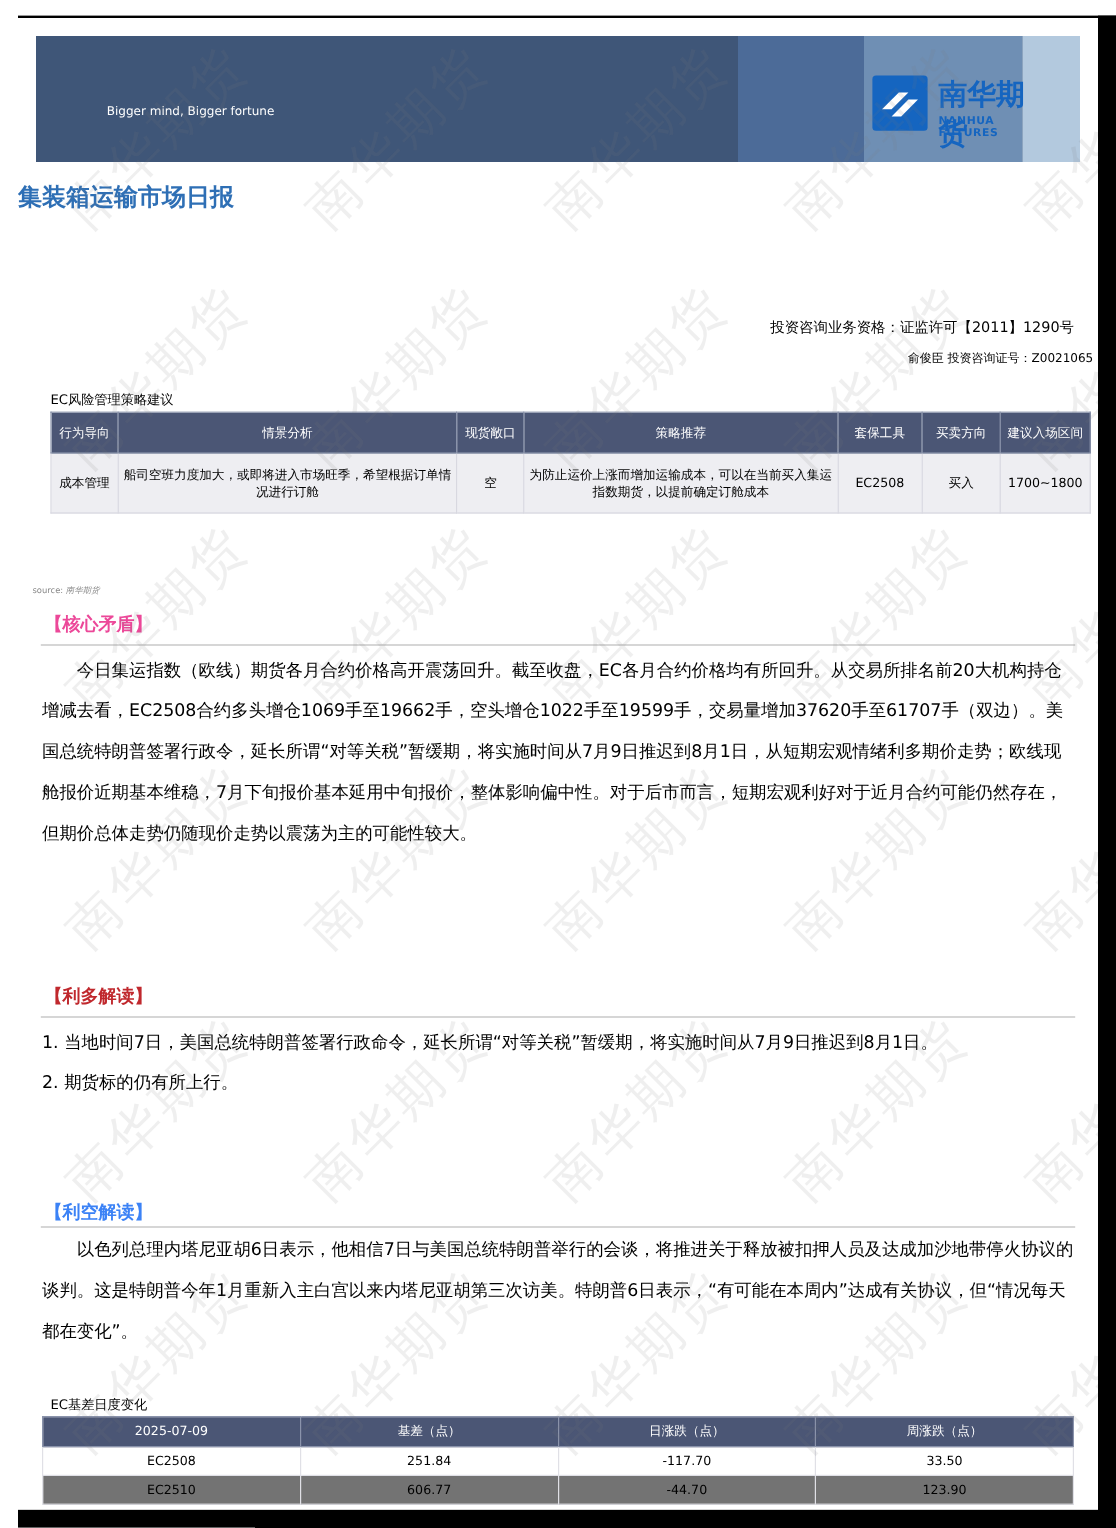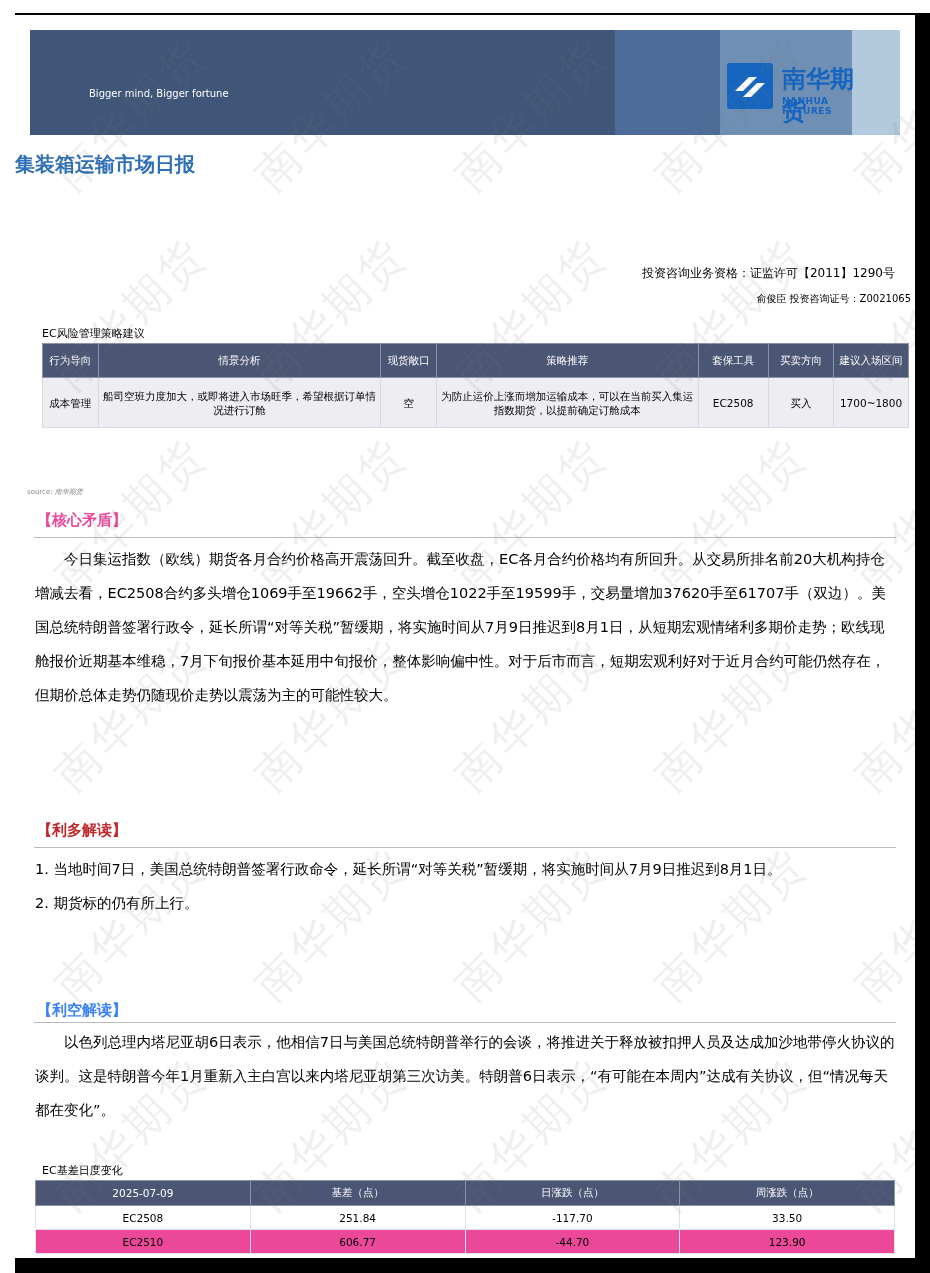--- a/index.html
+++ b/index.html
@@ -40,21 +40,21 @@
   .source i { font-style:italic; }
 
   .sec-head { position:absolute; left:22px; font-size:15px; font-weight:bold; }
   .sec-line { position:absolute; left:19px; width:862px; height:1px; background:#bbb; }
   .para { position:absolute; left:20px; width:862px; font-size:14.5px; line-height:34px; color:#000; }
   .indent { text-indent:2em; }
 
   .t2 { left:20px; top:1165px; width:860px; }
   .t2 th { background:#4b5675; color:#fff; font-weight:normal; height:22px; border:1px solid #8a93ab; font-size:10.5px; }
   .t2 td { height:21px; border:1px solid #e0e0e6; text-align:center; font-size:10.5px; }
-  .t2 tr.alt td { background:#ec4899; }
+  .t2 tr.alt td { background:#737373; }
 </style>
 </head>
 <body>
 
 <div class="top-rule"></div>
 <div class="right-border"></div>
 <div class="bottom-border"></div>
 
 <div class="page">
 

